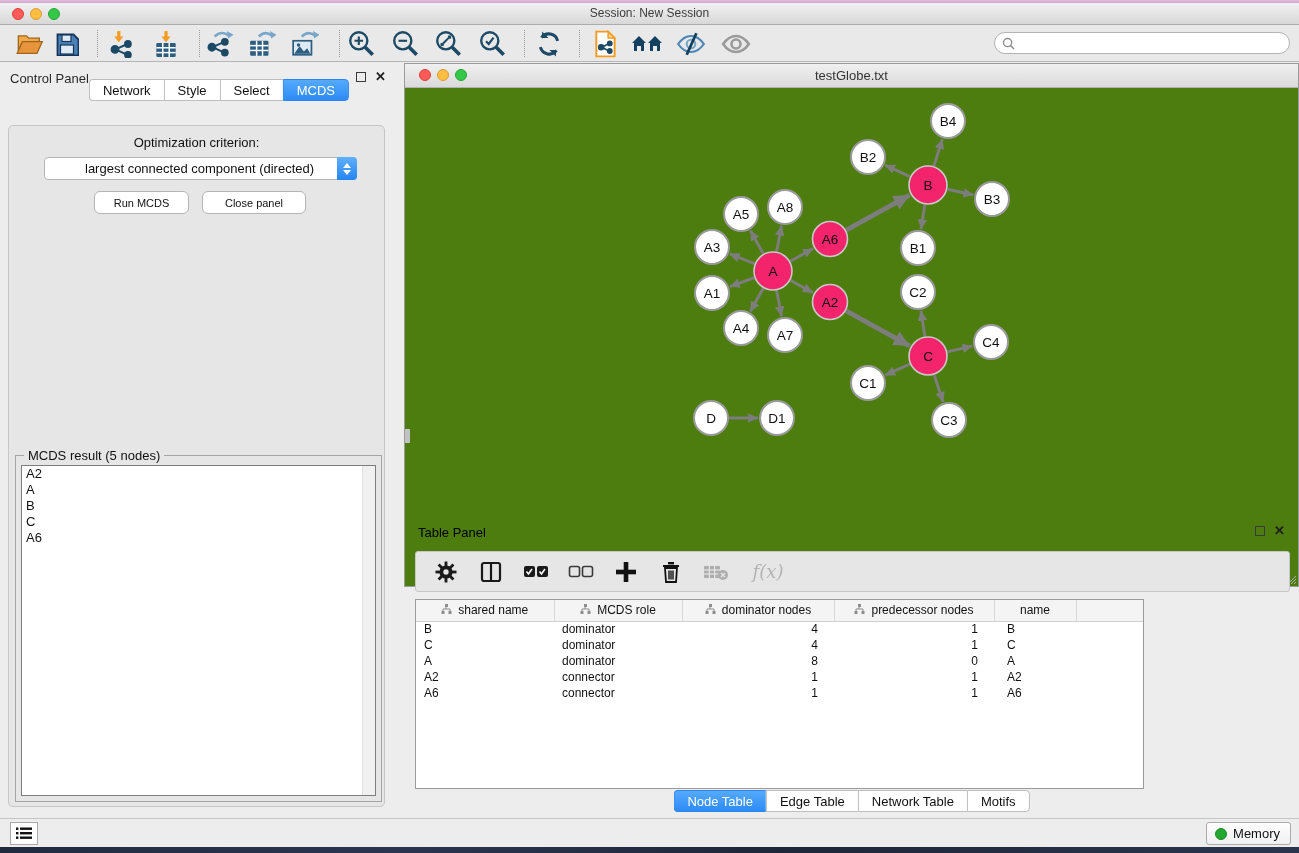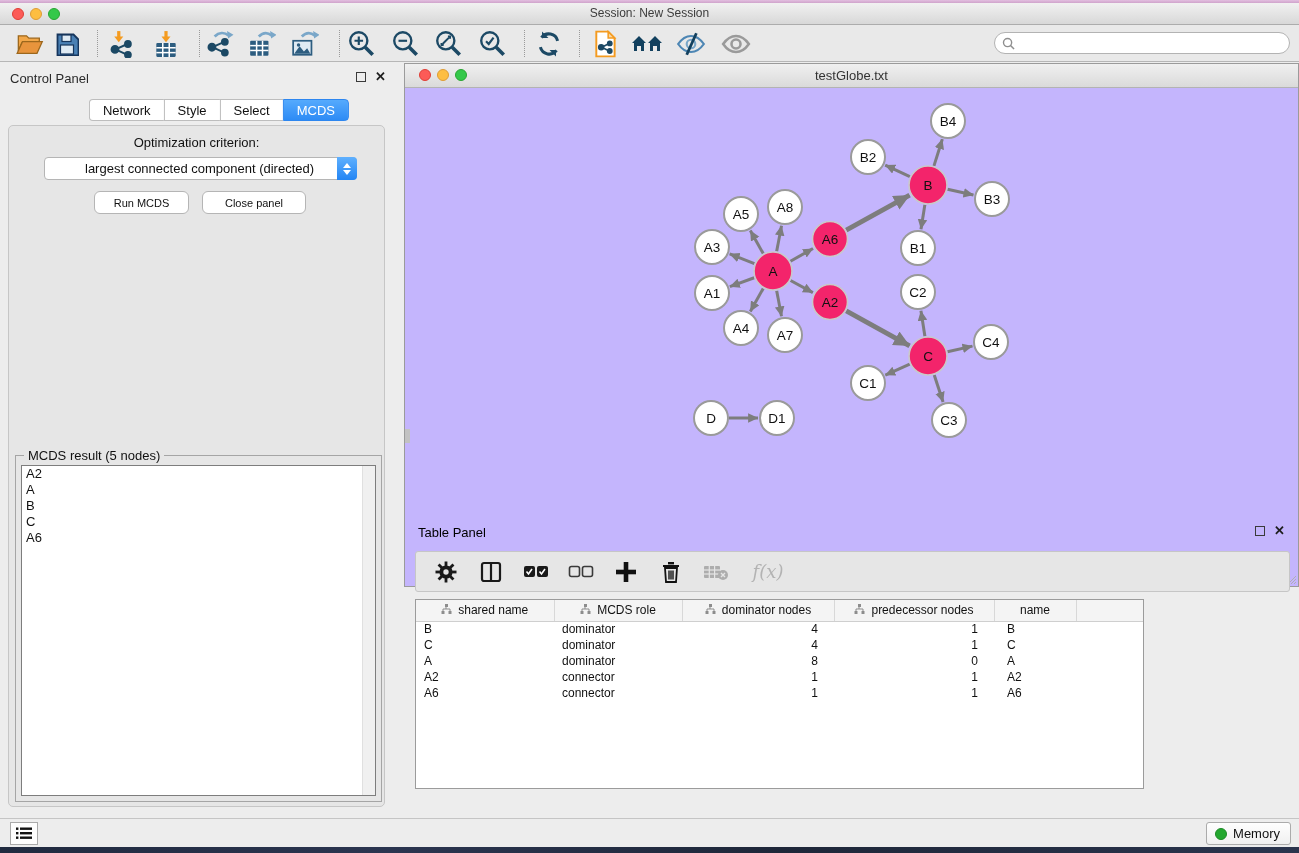--- a/index.html
+++ b/index.html
@@ -38,21 +38,21 @@
 
   
   #control-panel { position:absolute; left:0; top:0; width:398px; height:756px; }
   #cp-title { position:absolute; left:10px; top:9px; font-size:13px; color:#2b2b2b; }
   .panel-btns { position:absolute; top:10px; display:flex; gap:9px; align-items:center; }
   #control-panel .panel-btns { right:12px; }
   .float-box { width:10px; height:10px; border:1.5px solid #3a3a3a; background:transparent; }
   .close-x { font-size:13px; font-weight:bold; color:#1d1d1d; line-height:10px; }
 
   .tabrow { position:absolute; display:flex; }
-  #cp-tabs { left:50%; transform:translateX(-51%); top:37px;padding-left:46px; }
+  #cp-tabs { left:50%; transform:translateX(-51%); top:17px;padding-left:46px; }
   .tab { height:22px; padding:0 13px; display:flex; align-items:center; font-size:13px;
     background:#fff; border:1px solid #bdbdbd; border-right:none; color:#111; }
   .tab:first-child { border-radius:4px 0 0 4px; }
   .tab:last-child { border-right:1px solid #bdbdbd; border-radius:0 4px 4px 0; }
   .tab.active { background:linear-gradient(#55aafd,#2d8bf5); border-color:#2d86ef; color:#fff; }
 
   #cp-inner { position:absolute; left:8px; top:63px; width:377px; height:682px;
     background:#e6e6e6; border:1px solid #c6c6c6; border-radius:5px; }
   #opt-label { position:absolute; left:0; right:0; top:9px; text-align:center; font-size:13px; color:#111; }
   #criterion-select { position:absolute; left:35px; top:31px; width:313px; height:23px;
@@ -74,21 +74,21 @@
   #result-title { position:absolute; left:8px; top:-8px; background:#e6e6e6; padding:0 4px;
     font-size:13px; color:#111; }
   #result-list { position:absolute; left:5px; top:9px; right:5px; bottom:5px; background:#fff;
     border:1px solid #7d7d7d; font-size:13px; overflow:hidden; }
   #result-list .scrolltrack { position:absolute; right:0; top:0; bottom:0; width:13px;
     background:#f0f0f0; border-left:1px solid #e0e0e0; }
   #result-list .item { padding:0 0 0 4px; height:16px; line-height:16px; color:#111; }
 
   
   #net-window { position:absolute; left:404px; top:1px; width:895px; height:524px;
-    background:#c4b5fd; border:1px solid #9b9b9b; }
+    background:#4d7c0f; border:1px solid #9b9b9b; }
   #net-titlebar { position:absolute; left:0; top:0; right:0; height:24px;
     background:linear-gradient(#f0f0f0,#dadada); border-bottom:1px solid #b3b3b3; }
   #net-titlebar .title { position:absolute; left:0; right:0; top:4px; text-align:center;
     font-size:13px; color:#333; }
   #graph-svg { position:absolute; left:0; top:24px; }
   #net-vthumb { position:absolute; left:0; top:365px; width:5px; height:14px; background:#c2c2c2; }
   #net-hthumb { position:absolute; left:441px; bottom:0px; width:14px; height:5px; background:#c2c2c2; }
   #net-grip { position:absolute; right:1px; bottom:1px; }
 
   
@@ -615,20 +615,26 @@
                 <td class="al">connector</td>
               <td class="ar">1</td>
                 <td class="ar">1</td>
               <td class="nm">A6</td>
                 <td></td>
             </tr>
           </tbody>
         </table>
       </div>
 
+      <div id="tp-tabs" class="tabrow">
+        <div class="tab active">Node Table</div>
+        <div class="tab">Edge Table</div>
+        <div class="tab">Network Table</div>
+        <div class="tab">Motifs</div>
+      </div>
     </div>
   </div>
 
   <div id="statusbar" class="abs">
     <div id="list-btn">
       <svg width="16" height="13" viewBox="0 0 16 13">
         <g fill="#111">
           <rect x="0" y="0.5" width="2.4" height="2.4"></rect>
             <rect x="4" y="0.5" width="12" height="2.4"></rect>
           <rect x="0" y="5" width="2.4" height="2.4"></rect>

